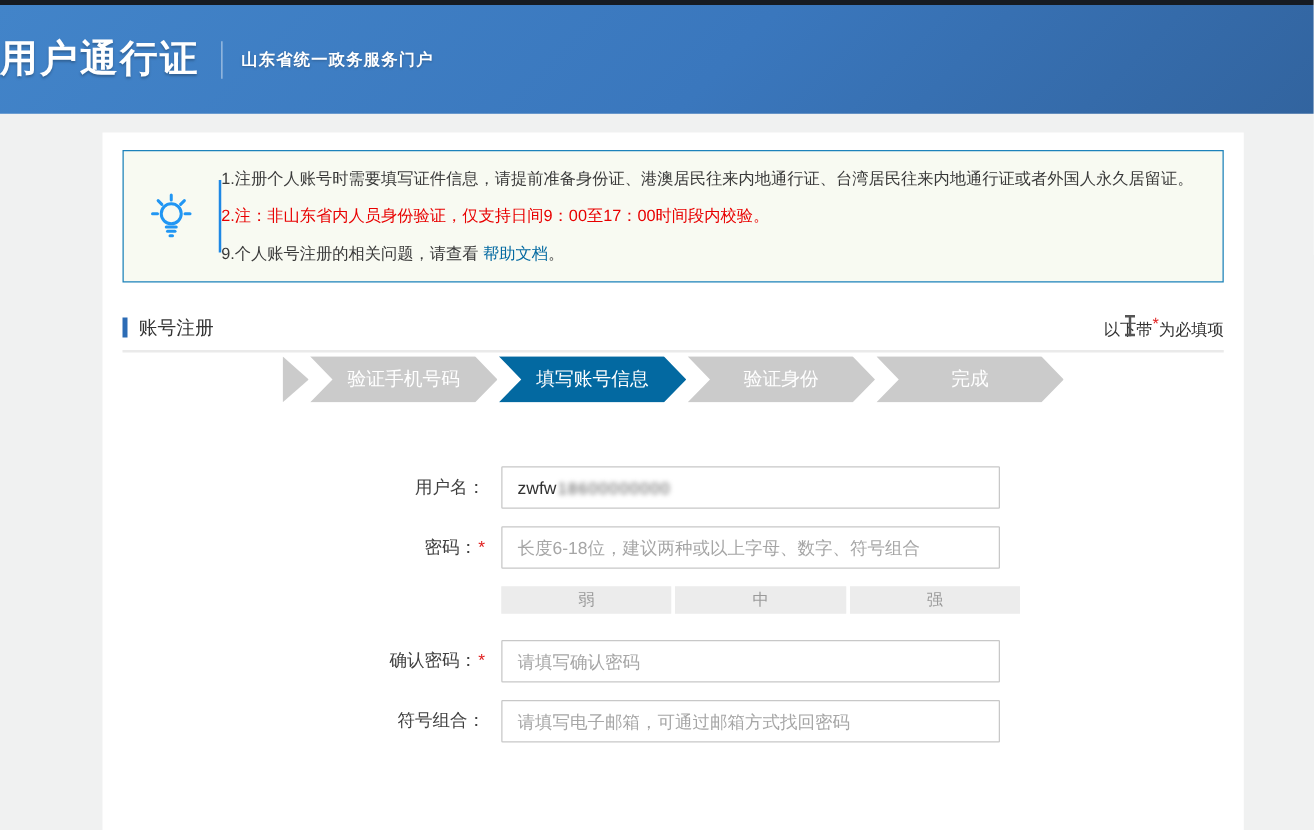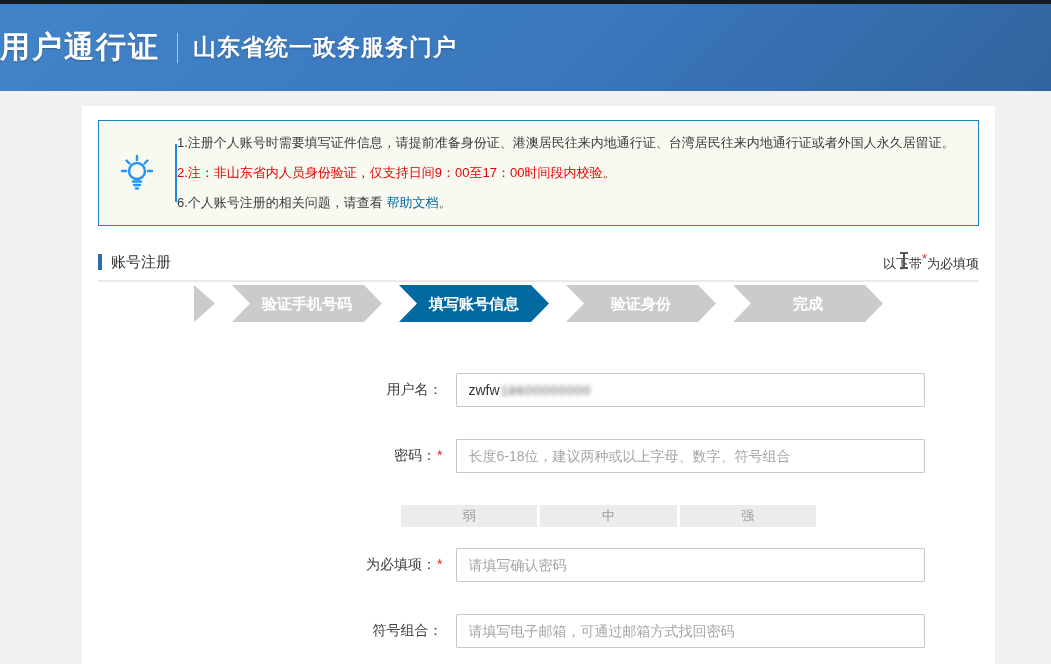--- a/index.html
+++ b/index.html
@@ -11,21 +11,21 @@
   }
   
   .top-strip { height: 4px; background: #161b22; }
   .header {
     height: 87px;
     background: linear-gradient(135deg, #4284c9 0%, #3a77bd 55%, #32649f 100%);
     display: flex; align-items: center;
   }
   .brand-title { color: #fff; font-size: 30px; font-weight: bold; letter-spacing: 2px; text-shadow: 0 1px 2px rgba(0,0,0,.25); }
   .brand-divider { width: 1px; height: 30px; background: rgba(255,255,255,.55); margin: 0 15px 0 17px; }
-  .brand-subtitle { color: #fff; font-size: 23px; font-weight: bold; letter-spacing: 1px; text-shadow: 0 1px 2px rgba(0,0,0,.25); }
+  .brand-subtitle { color: #fff; font-size: 13px; font-weight: bold; letter-spacing: 1px; text-shadow: 0 1px 2px rgba(0,0,0,.25); }
 
   
   .panel {
     width: 913px; margin-left: 82px; margin-top: 15px;
     background: #fff; min-height: 558px; padding: 14px 16px 30px 16px;
   }
 
   
   .notice {
     border: 1px solid #1d82bb; background: #f8faf2;
@@ -53,42 +53,42 @@
   .text-cursor {
     position: absolute; right: 74px; top: 8px; width: 2px; height: 17px; background: #555;
   }
   .text-cursor::before, .text-cursor::after {
     content: ""; position: absolute; left: -3px; width: 8px; height: 2px; background: #555;
   }
   .text-cursor::before { top: 0; }
   .text-cursor::after { bottom: 0; }
 
   
-  .steps { margin-top: 3px; display: flex; justify-content: center; align-items: center; gap: 17px; height: 37px; font-weight: bold; }
+  .steps { margin-top: 3px; display: flex; justify-content: center; align-items: center; gap: 1px; height: 37px; }
   .step-lead {
     width: 21px; height: 37px; background: #cbcbcb;
     clip-path: polygon(0 0, 100% 50%, 0 100%);
   }
   .step {
     width: 150px; height: 37px; line-height: 37px;
     text-align: center; color: #fff; font-size: 15px;
     background: #cbcbcb;
     clip-path: polygon(0 0, calc(100% - 18px) 0, 100% 50%, calc(100% - 18px) 100%, 0 100%, 18px 50%);
   }
   .step.active { background: #0369a1; }
 
   
   .form { margin-top: 51px; }
-  .form-row { display: flex; align-items: center; margin-bottom: 32px; justify-content: center; }
+  .form-row { display: flex; align-items: center; margin-bottom: 14px; }
   .form-label {
     width: 290px; text-align: right; font-size: 14px; color: #404040;
     flex-shrink: 0; white-space: nowrap;
   }
   .input, .input-like {
-    margin-left: 13px; width: 469px; height: 34px;
+    margin-left: 13px; width: 399px; height: 34px;
     border: 1px solid #c8c8c8; background: #fff;
     font-size: 14px; color: #333; padding: 0 12px;
     font-family: "Liberation Sans", "DejaVu Sans", sans-serif;
     border-radius: 1px; outline: none;
   }
   .input::placeholder { color: #a6a6a6; opacity: 1; }
   .input-like { display: flex; align-items: center; }
   .value-blur { filter: blur(2px); color: #555; font-size: 13px; letter-spacing: 1px; margin-left: 1px; }
 
   .strength-row { display: flex; margin-bottom: 21px; margin-top: 1px; }
@@ -122,21 +122,21 @@
         <line x1="9.5" y1="9.5" x2="12.5" y2="12.5"></line>
         <line x1="30.5" y1="9.5" x2="27.5" y2="12.5"></line>
         <line x1="5" y1="20" x2="9" y2="20"></line>
         <line x1="31" y1="20" x2="35" y2="20"></line>
       </svg>
     </div>
     <div class="notice-divider"></div>
     <div class="notice-text">
       <div>1.注册个人账号时需要填写证件信息，请提前准备身份证、港澳居民往来内地通行证、台湾居民往来内地通行证或者外国人永久居留证。</div>
       <div class="notice-line-red">2.注：非山东省内人员身份验证，仅支持日间9：00至17：00时间段内校验。</div>
-      <div><span>6.个人账号注册的相关问题，请查看 </span><a class="notice-link">帮助文档</a><span>。</span></div>
+      <div><span>9.个人账号注册的相关问题，请查看 </span><a class="notice-link">帮助文档</a><span>。</span></div>
     </div>
   </div>
 
   <div class="section-row">
     <div class="section-left">
       <span class="section-bar"></span>
       <span class="section-title">账号注册</span>
     </div>
     <div class="required-hint"><span>以下带</span><sup class="required-star">*</sup><span>为必填项</span></div>
     <span class="text-cursor"></span>
@@ -167,21 +167,21 @@
 
     <div class="strength-row">
       <div class="strength-meter">
         <span class="strength-seg">弱</span>
         <span class="strength-seg">中</span>
         <span class="strength-seg">强</span>
       </div>
     </div>
 
     <div class="form-row">
-      <span class="form-label"><span>为必填项：</span><span class="label-star">*</span></span>
+      <span class="form-label"><span>确认密码：</span><span class="label-star">*</span></span>
       <input class="input" type="text" placeholder="请填写确认密码" style="">
     </div>
 
     <div class="form-row">
       <span class="form-label"><span>符号组合：</span></span>
       <input class="input" type="text" placeholder="请填写电子邮箱，可通过邮箱方式找回密码" style="">
     </div>
 
   </div>
 </main>

